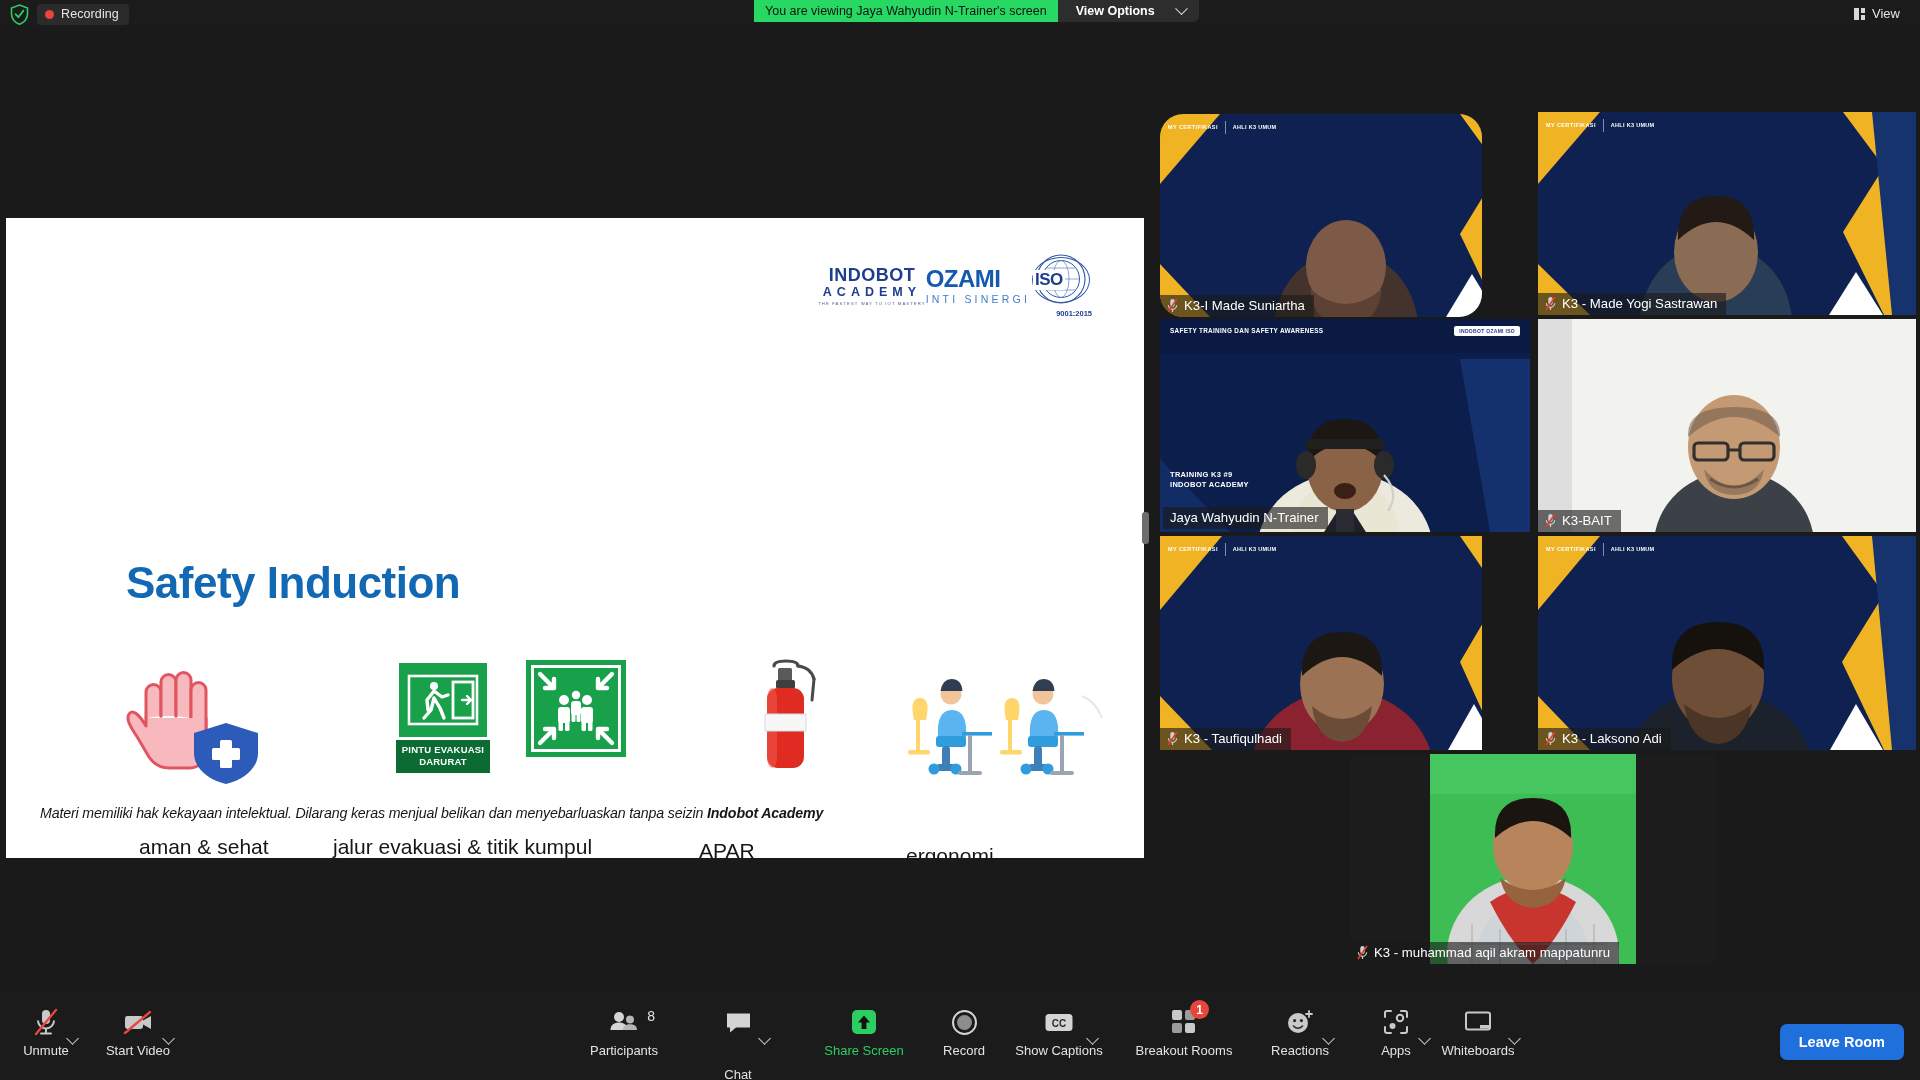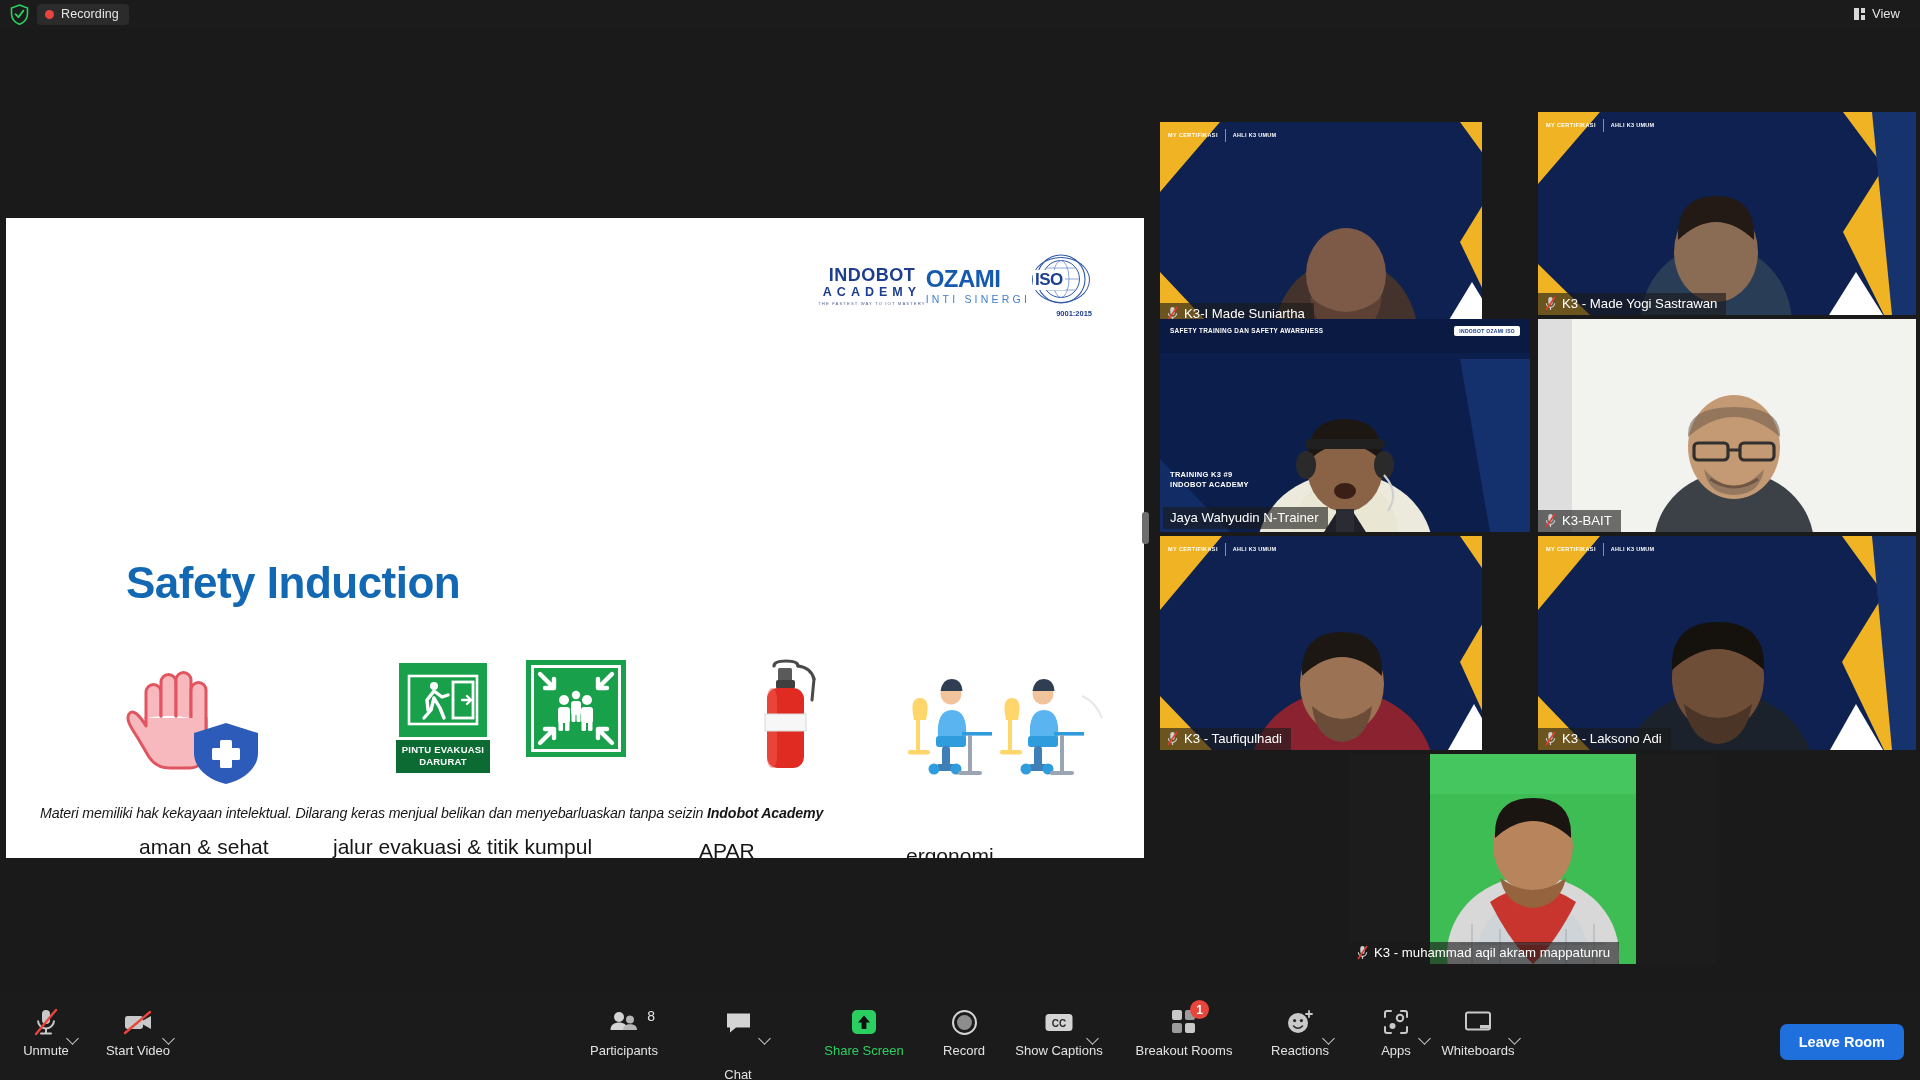--- a/index.html
+++ b/index.html
@@ -147,20 +147,27 @@
           <path d="M9.5 1 L17.5 4 V10 C17.5 15 13.8 19 9.5 20.3 C5.2 19 1.5 15 1.5 10 V4 Z" fill="none" stroke="#2bcf61" stroke-width="1.6"></path>
           <path d="M5.5 10.2 L8.4 13.2 L13.4 6.6" fill="none" stroke="#2bcf61" stroke-width="1.8" stroke-linecap="round" stroke-linejoin="round"></path>
         </svg>
       </span>
       <span class="rec-pill">
         <i class="rec-dot"></i>
         <span>Recording</span>
       </span>
     </div>
 
+    <div class="viewing-wrap">
+      <div class="viewing-banner">You are viewing Jaya Wahyudin N-Trainer's screen</div>
+      <div class="viewopt">
+        <span class="vo-label">View Options</span>
+        <i class="caret"></i>
+      </div>
+    </div>
 
     <div class="viewbtn">
       <span class="grid-ico">
         <i class="gi-big"></i>
         <span class="gi-col">
             <i></i>
             <i></i>
           </span>
       </span>
       <span>View</span>
@@ -323,21 +330,21 @@
 
     <div class="slide-footer">
       <span>Materi memiliki hak kekayaan intelektual. Dilarang keras menjual belikan dan menyebarluaskan tanpa seizin </span><b>Indobot Academy</b>
     </div>
   </div>
 
   <div class="drag-handle"></div>
 
   <div class="tiles">
 
-    <div class="tile" style="left:0; top:10px; width:322px; height:203px;">
+    <div class="tile" style="left:0; top:2px; width:322px; height:203px;border-radius:23px;">
       <div class="bg-brand">
         <svg width="370" height="203" viewBox="0 0 370 203" style="position:absolute;inset:0;">
           <rect width="370" height="203" fill="#0e2150"></rect>
           <path d="M0 0 L60 0 L0 70 Z" fill="#f0b323"></path>
           <path d="M300 0 L370 0 L370 203 L340 203 L300 120 L340 55 Z" fill="#f0b323"></path>
           <path d="M328 0 L370 0 L370 203 L348 203 Z" fill="#17336e"></path>
           <path d="M0 150 L50 203 L0 203 Z" fill="#f0b323"></path>
           <path d="M312 160 L338 203 L286 203 Z" fill="#ffffff"></path>
           <ellipse cx="186" cy="215" rx="72" ry="78" fill="#44332c"></ellipse>
           <ellipse cx="186" cy="152" rx="40" ry="46" fill="#7c5a47"></ellipse>

